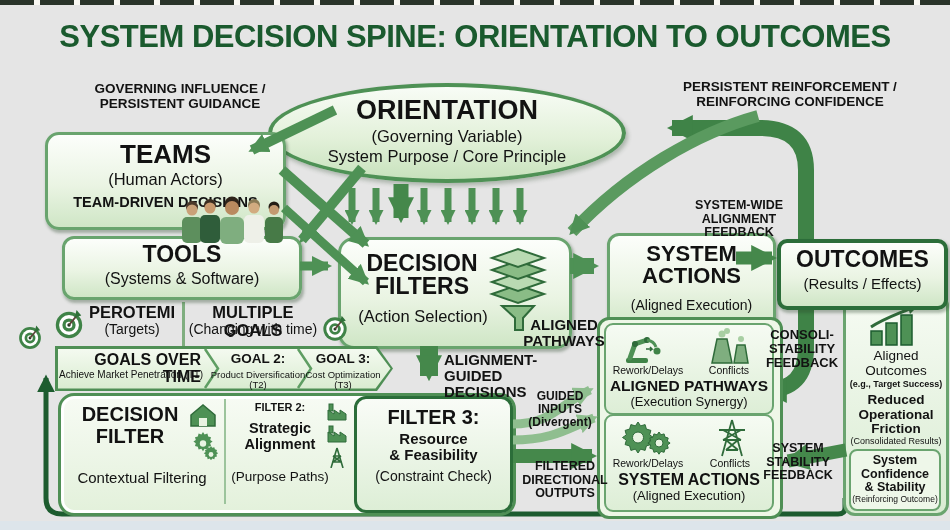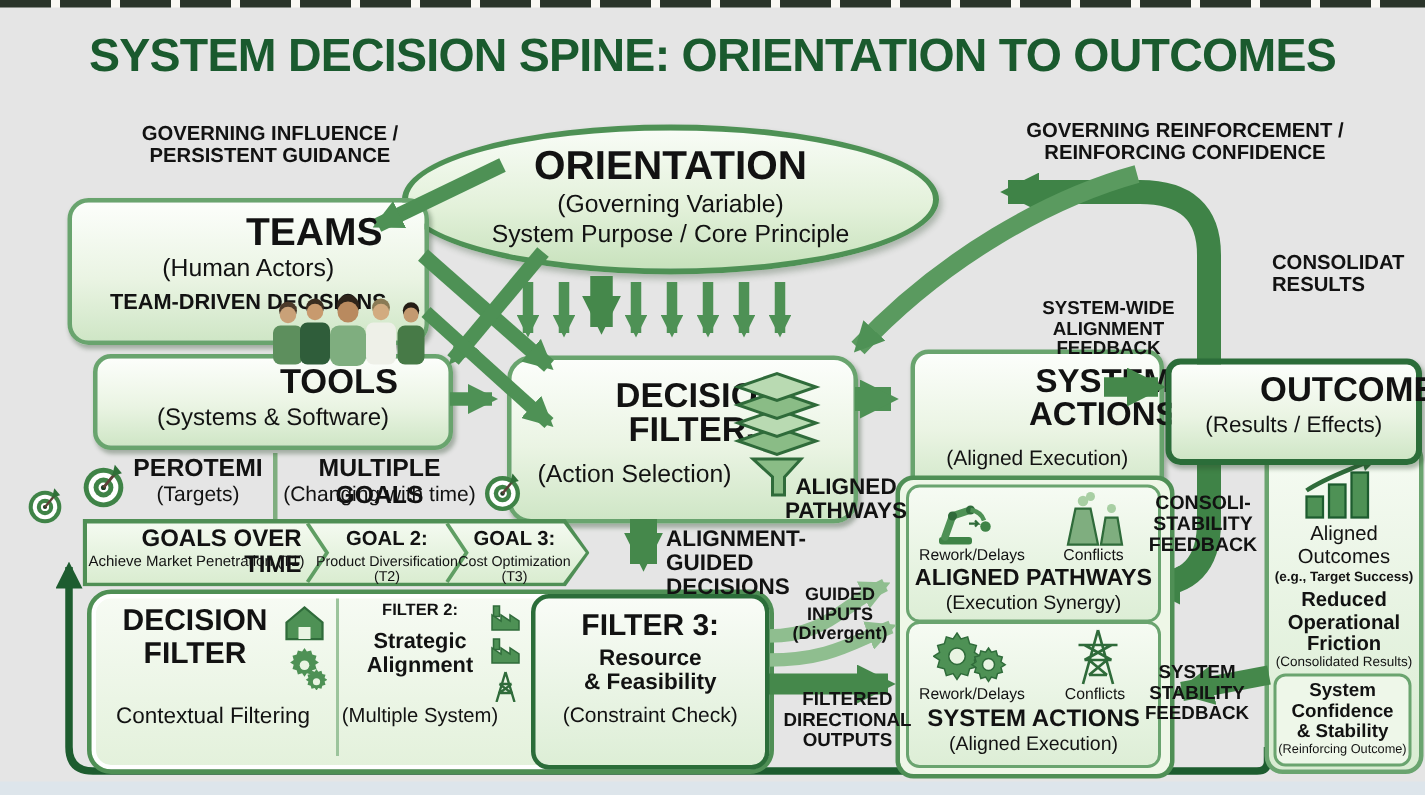--- a/index.html
+++ b/index.html
@@ -4,21 +4,21 @@
 <style>
   html,body{margin:0;padding:0;}
   #canvas{position:relative;width:950px;height:530px;background:#e5e5e5;overflow:hidden;
           font-family:"Liberation Sans",sans-serif;color:#111;}
   .abs{position:absolute;}
   .lbl{position:absolute;white-space:pre-line;line-height:1.08;text-align:center;
        font-weight:bold;color:#121212;}
   .box{position:absolute;border:3px solid #69a46e;border-radius:14px;
        background:linear-gradient(180deg,#fcfefb 0%,#eaf4e3 55%,#cfe6c6 100%);
        box-shadow:1.5px 2.5px 3px rgba(40,70,40,.35);text-align:center;}
-  .box .t{font-weight:bold;line-height:1.02;white-space:pre-line;margin-left:44px;}
+  .box .t{font-weight:bold;line-height:1.02;white-space:pre-line;}
   .ellipse{position:absolute;border:4px solid #4e9155;border-radius:50%;
        background:linear-gradient(180deg,#f8fcf6 0%,#e3f1da 55%,#c8e2bd 100%);
        box-shadow:2px 3px 4px rgba(40,70,40,.3);text-align:center;}
   .innerbox{position:absolute;border:2px solid #6aa46f;border-radius:9px;
        background:linear-gradient(180deg,#f6fbf3,#ddeed6);text-align:center;}
   svg{display:block;}
 </style>
 </head>
 <body>
 
@@ -43,21 +43,21 @@
     <path d="M 806,348 L 806,170 Q 806,128 760,128 L 672,128" fill="none" stroke="#3f8347" stroke-width="16" marker-end="url(#mdb)"></path>
 
     <path d="M 806,300 L 806,348 Q 806,390 766,390" fill="none" stroke="#3f8347" stroke-width="16" marker-end="url(#mdb)"></path>
 
     <path d="M 845,498 L 845,508 Q 845,514 838,514 L 62,514 Q 46,514 46,498 L 46,378" fill="none" stroke="#1d5c2f" stroke-width="5" marker-end="url(#mloop)"></path>
   </svg>
 
   <div class="lbl" style="left:0;top:20px;width:950px;font-size:31px;letter-spacing:-.5px;color:#1a5a2e;">SYSTEM DECISION SPINE: ORIENTATION TO OUTCOMES</div>
   <div class="lbl" style="left:55px;top:82px;width:250px;font-size:13.5px;">GOVERNING INFLUENCE /
 PERSISTENT GUIDANCE</div>
-  <div class="lbl" style="left:645px;top:80px;width:290px;font-size:13.5px;">GOVERNING REINFORCEMENT /
+  <div class="lbl" style="left:645px;top:80px;width:290px;font-size:13.5px;">PERSISTENT REINFORCEMENT /
 REINFORCING CONFIDENCE</div>
 
   <div class="ellipse" style="left:268px;top:83px;width:350px;height:92px;z-index:2;">
     <div class="t lbl" style="left:0;top:9px;width:100%;font-size:27px;">ORIENTATION</div>
     <div class="lbl" style="left:0;top:41px;width:100%;font-size:16.5px;font-weight:normal;">(Governing Variable)</div>
     <div class="lbl" style="left:0;top:61px;width:100%;font-size:16.5px;font-weight:normal;">System Purpose / Core Principle</div>
   </div>
 
   <svg class="abs" style="left:0;top:0;z-index:3;pointer-events:none;" width="950" height="530" viewBox="0 0 950 530">
     <defs>
@@ -163,22 +163,20 @@
     <div class="lbl" style="left:0;top:62px;width:100%;font-size:14px;font-weight:normal;">(Aligned Execution)</div>
   </div>
   <div class="lbl" style="left:684px;top:199px;width:110px;font-size:12.5px;z-index:4;">SYSTEM-WIDE
 ALIGNMENT
 FEEDBACK</div>
 
   <div class="box" style="left:777px;top:239px;width:163px;height:63px;z-index:3;border:4px solid #2b6d39;border-radius:10px;">
     <div class="t lbl" style="left:0;top:5px;width:100%;font-size:23px;">OUTCOMES</div>
     <div class="lbl" style="left:0;top:33px;width:100%;font-size:15px;font-weight:normal;">(Results / Effects)</div>
   </div>
-  <div class="lbl" style="left:848px;top:168px;width:95px;font-size:13.5px;text-align:left;z-index:2;">CONSOLIDAT
-RESULTS</div>
 
   <svg class="abs" style="left:16px;top:324px;z-index:2;" width="28" height="28" viewBox="0 0 36 36">
     <circle cx="18" cy="18" r="14" fill="#3f8347"></circle>
       <circle cx="18" cy="18" r="10.5" fill="#fff"></circle>
       <circle cx="18" cy="18" r="7" fill="#3f8347"></circle>
       <circle cx="18" cy="18" r="3.5" fill="#fff"></circle>
       <circle cx="18" cy="18" r="1.8" fill="#1d3b22"></circle>
     <line x1="18" y1="18" x2="28" y2="6" stroke="#5d4037" stroke-width="2"></line>
       <path d="M26,2 L31,8 L24,10 Z" fill="#2f7038"></path>
   </svg>
@@ -231,21 +229,21 @@
       <circle cx="15" cy="41.5" r="3.2" fill="#e9f4e2"></circle>
     <path d="M23,44 l1.2,1.8 2.1-.6.6,2.1 2.1.6-.6,2.1 1.8,1.2-1.8,1.2.6,2.1-2.1.6-.6,2.1-2.1-.6-1.2,1.8-1.2-1.8-2.1.6-.6-2.1-2.1-.6.6-2.1-1.8-1.2 1.8-1.2-.6-2.1 2.1-.6.6-2.1 2.1.6z" fill="#4e9155"></path>
       <circle cx="23" cy="52.5" r="2.4" fill="#e9f4e2"></circle>
   </svg>
   <div class="lbl" style="left:62px;top:470px;width:160px;font-size:15px;font-weight:normal;z-index:3;">Contextual Filtering</div>
   <div class="abs" style="left:224px;top:399px;width:2px;height:105px;background:#9cc49c;z-index:3;"></div>
 
   <div class="lbl" style="left:232px;top:402px;width:96px;font-size:11px;z-index:3;">FILTER 2:</div>
   <div class="lbl" style="left:232px;top:421px;width:96px;font-size:14.5px;z-index:3;">Strategic
 Alignment</div>
-  <div class="lbl" style="left:224px;top:470px;width:112px;font-size:13.5px;font-weight:normal;z-index:3;">(Multiple System)</div>
+  <div class="lbl" style="left:224px;top:470px;width:112px;font-size:13.5px;font-weight:normal;z-index:3;">(Purpose Paths)</div>
   <svg class="abs" style="left:326px;top:402px;z-index:3;" width="22" height="66" viewBox="0 0 22 66">
     <g fill="#4e9155" stroke="#2f6b3a" stroke-width="1">
       <rect x="3" y="2" width="4" height="7"></rect>
         <path d="M2,18 V8 L8,12 V8 L14,12 V8 L20,12 V18 Z"></path>
       <rect x="3" y="24" width="4" height="7"></rect>
         <path d="M2,40 V30 L8,34 V30 L14,34 V30 L20,34 V40 Z"></path>
     </g>
     <g stroke="#2f6b3a" stroke-width="1.6" fill="none">
       <path d="M11,46 L5,66 M11,46 L17,66 M7,54 L15,54 M6,60 L16,60 M7,54 L15,60 M15,54 L7,60"></path>
     </g>

